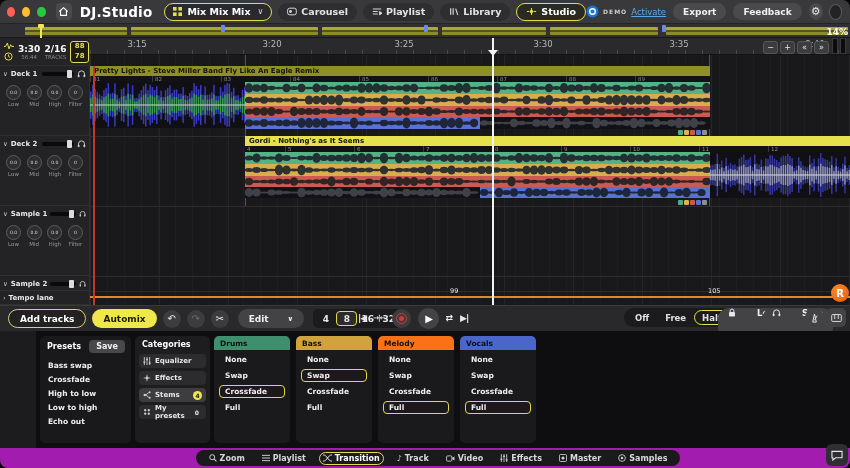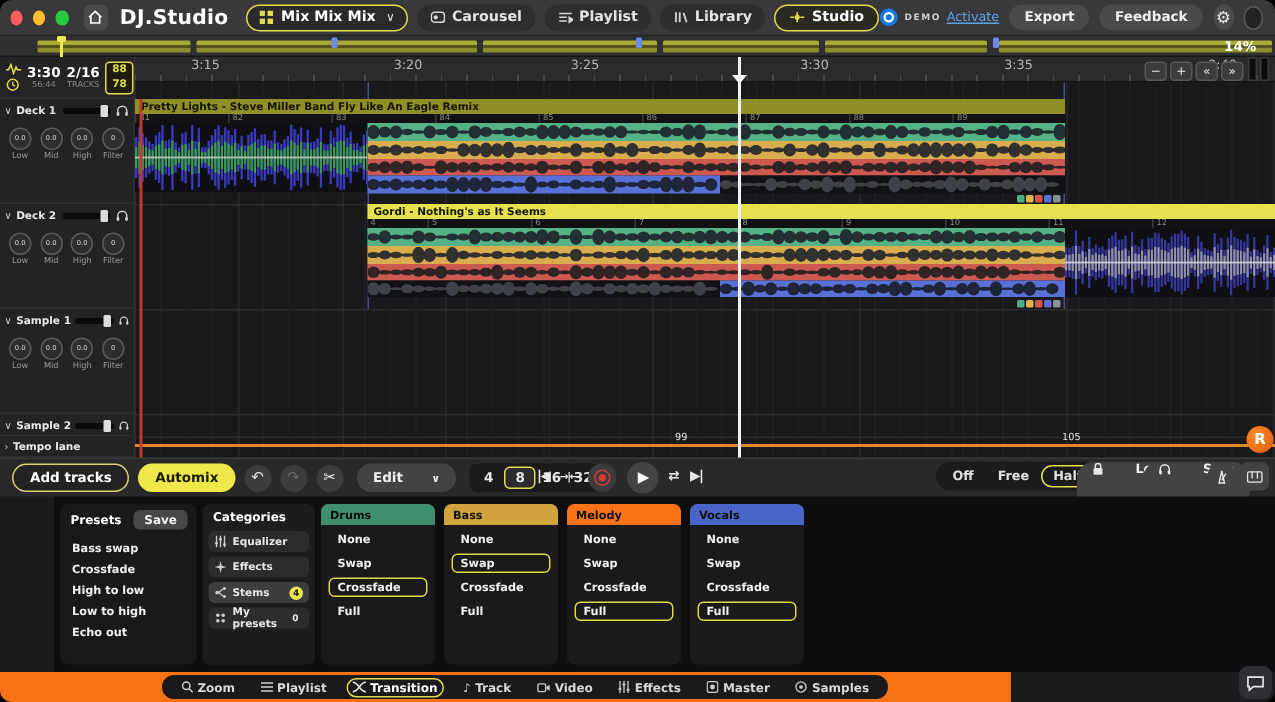--- a/index.html
+++ b/index.html
@@ -31,21 +31,21 @@
   .ovseg{position:absolute;top:3px;height:8px;background:linear-gradient(#a9a935 0 3px,#54541c 3px 5px,#8b8b2b 5px 8px);border-radius:1px;}
   .ovblue{position:absolute;top:1px;width:4px;height:7px;background:#6b8ae8;border-radius:1px;}
   #ovhandle{position:absolute;left:38px;top:0;width:6px;height:14px;}
   #ovhandle:before{content:"";position:absolute;left:2px;top:0;width:2px;height:14px;background:#efe84e;}
   #ovhandle:after{content:"";position:absolute;left:0;top:0;width:6px;height:4px;background:#efe84e;border-radius:1px;}
 
   
   #ruler{left:90px;top:38px;width:760px;height:17px;background:#2a2a2c;border-bottom:1px solid #131315;
     background-image:repeating-linear-gradient(90deg,#4a4a4c 0 1px,transparent 1px 17px);background-size:100% 5px;background-position:0 12px;background-repeat:no-repeat;}
   .rlabel{position:absolute;top:1px;transform:translateX(-50%);color:#b8b8b8;font-size:8.5px;}
-  #zoompct{left:816px;top:27px;width:32px;text-align:left;color:#fff;font-size:9px;font-weight:700;}
+  #zoompct{left:816px;top:27px;width:32px;text-align:right;color:#fff;font-size:9px;font-weight:700;}
   .zbtn{position:absolute;top:41px;width:15px;height:13px;background:#3c3c3e;border:1px solid #58585a;border-radius:3px;color:#e8e8e8;font-size:8px;display:flex;align-items:center;justify-content:center;}
   .meterbar{position:absolute;top:38px;width:6px;height:16px;background:#0c0c0e;border:1px solid #3a3a3c;}
 
   
   #sb-status{left:0;top:38px;width:90px;height:28px;background:#242426;border-right:1px solid #303032;border-bottom:1px solid #303032;display:flex;align-items:center;}
   .sb-time{margin-left:4px;text-align:center;}
   .sb-time .big{color:#fff;font-size:9px;font-weight:700;}
   .sb-time .sub{color:#8a8a8a;font-size:5.5px;}
   #bpmbox{margin-left:4px;width:22px;height:22px;border:1px solid #e4de4e;border-radius:3px;background:#1c1c10;color:#e4de4e;font-size:7px;font-weight:700;line-height:1.4;display:flex;flex-direction:column;align-items:center;justify-content:center;}
   .sbsec{left:0;width:90px;background:#232325;border-right:1px solid #303032;border-bottom:1px solid #303032;}
@@ -122,21 +122,21 @@
   .catitem.active{background:#3d3d3f;}
   .catitem .sp{flex:1;}
   .badge{min-width:9px;height:9px;border-radius:5px;background:#ece64f;color:#111;font-size:6px;font-weight:700;display:flex;align-items:center;justify-content:center;padding:0 2px;}
   .badge.plain{background:transparent;color:#e8e8e8;border:1px solid transparent;}
   .stemcol{position:absolute;top:5px;width:76px;height:107px;background:#1a1a1c;border-radius:5px;overflow:hidden;}
   .stemhead{height:14px;display:flex;align-items:center;padding:0 6px;color:#10100a;font-size:7.5px;font-weight:700;}
   .opt{margin:3px 5px 0 5px;height:13px;display:flex;align-items:center;padding:0 5px;color:#f0f0f0;font-size:7.5px;font-weight:700;border:1px solid transparent;border-radius:4px;}
   .opt.sel{border-color:#ded84a;}
 
   
-  #tabbar{left:0;top:448px;width:674px;height:20px;background:#f97316;display:flex;align-items:center;justify-content:center;padding-left:26px;}
+  #tabbar{left:0;top:448px;width:850px;height:20px;background:#a21caf;display:flex;align-items:center;justify-content:center;padding-left:26px;}
   #tabwrap{height:16px;background:#1a1a1c;border-radius:9px;display:flex;align-items:center;gap:9px;padding:0 9px;}
   .tab{display:flex;align-items:center;gap:3px;color:#d8d8d8;font-size:8px;font-weight:700;height:13px;padding:0 3px;border:1px solid transparent;border-radius:7px;}
   .tab.active{border-color:#e4de4e;color:#fff;}
   #chatbtn{position:absolute;left:826px;top:444px;width:22px;height:22px;border-radius:6px;background:#2e2e33;display:flex;align-items:center;justify-content:center;}
 </style>
 </head>
 <body>
 
 <div id="app">
 
@@ -213,21 +213,21 @@
     <span class="ovseg" style="left:666px;width:182px"></span>
     <span class="ovblue" style="left:221px"></span>
     <span class="ovblue" style="left:424px"></span>
     <span class="ovblue" style="left:662px"></span>
     <div id="ovhandle"></div>
   </div>
 
   <div id="ruler" class="abs">
     <span class="rlabel" style="left:47px">3:15</span>
     <span class="rlabel" style="left:182px">3:20</span>
-    <span class="rlabel" style="left:300px">3:25</span>
+    <span class="rlabel" style="left:314px">3:25</span>
     <span class="rlabel" style="left:453px">3:30</span>
     <span class="rlabel" style="left:589px">3:35</span>
     <span class="rlabel" style="left:725px">3:40</span>
   </div>
   <div id="zoompct" class="abs">14%</div>
   <div class="zbtn abs" style="left:763px">
       <span>−</span>
     </div>
   <div class="zbtn abs" style="left:780px">
       <span>+</span>

